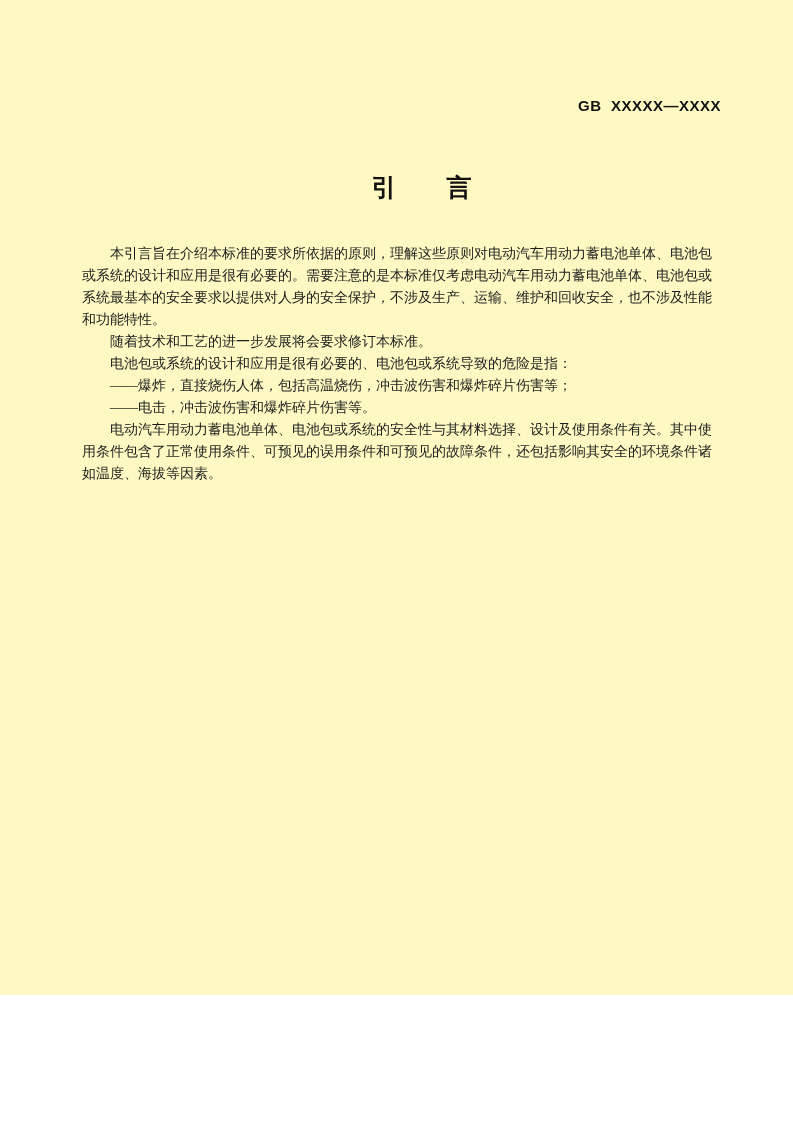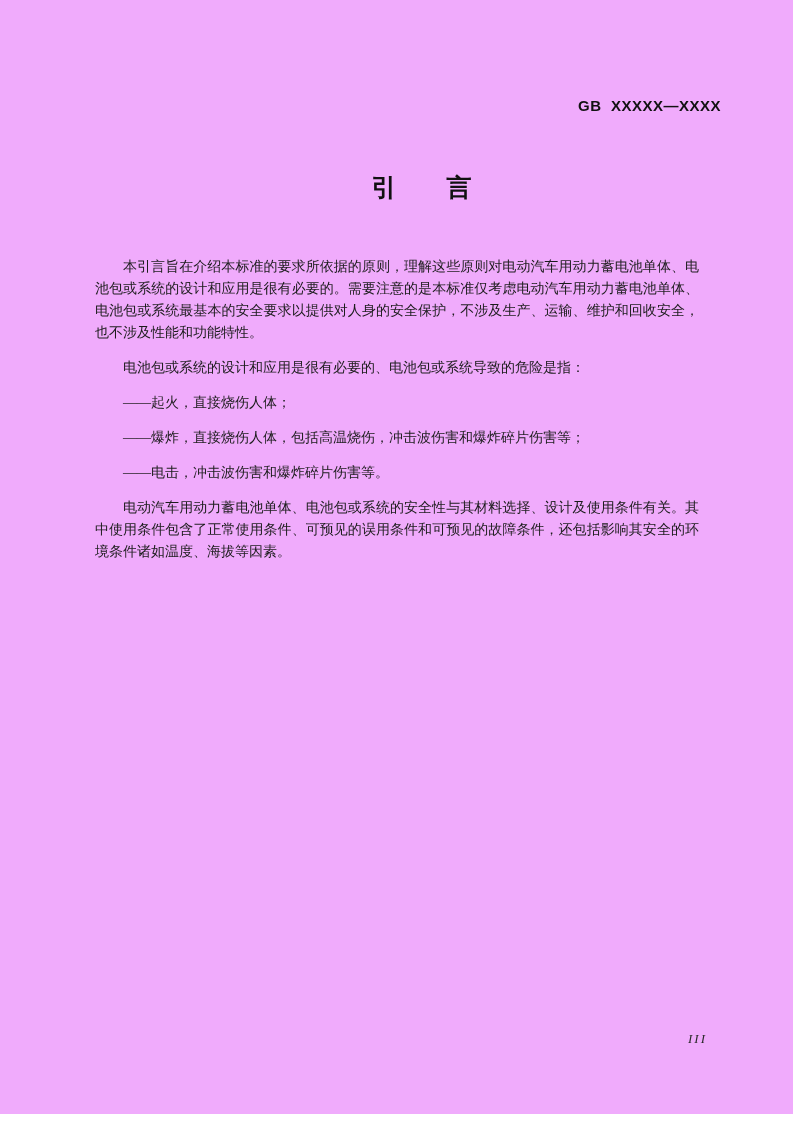--- a/index.html
+++ b/index.html
@@ -3,22 +3,22 @@
 <meta charset="utf-8">
 <style>
   html, body {
     margin: 0;
     padding: 0;
     background: #ffffff;
   }
   .page {
     position: relative;
     width: 793px;
-    height: 1114px;
-    background: #f0abfc;
+    height: 995px;
+    background: #fef9c3;
     overflow: hidden;
     font-family: "Liberation Serif", "DejaVu Serif", serif;
     color: #1c1c1c;
   }
   .std-code {
     position: absolute;
     top: 97px;
     right: 72px;
     font-family: "Liberation Sans", "DejaVu Sans", sans-serif;
     font-weight: bold;
@@ -44,21 +44,21 @@
     position: absolute;
     top: 243px;
     left: 82px;
     width: 630px;
     font-size: 14px;
     line-height: 22px;
     text-align: justify;
     text-justify: inter-ideograph;
   }
   .content p {
-    margin: 13px;
+    margin: 0;
     padding: 0;
     text-indent: 2em;
   }
   .page-number {
     position: absolute;
     top: 1031px;
     right: 86px;
     font-family: "Liberation Serif", "DejaVu Serif", serif;
     font-size: 13px;
     letter-spacing: 2px;
@@ -70,23 +70,23 @@
 <body>
 
 <div class="page">
 
   <div class="std-code">GB  XXXXX—XXXX</div>
 
   <div class="doc-title">引　　言</div>
 
   <div class="content">
     <p>本引言旨在介绍本标准的要求所依据的原则，理解这些原则对电动汽车用动力蓄电池单体、电池包或系统的设计和应用是很有必要的。需要注意的是本标准仅考虑电动汽车用动力蓄电池单体、电池包或系统最基本的安全要求以提供对人身的安全保护，不涉及生产、运输、维护和回收安全，也不涉及性能和功能特性。</p>
+    <p>随着技术和工艺的进一步发展将会要求修订本标准。</p>
     <p>电池包或系统的设计和应用是很有必要的、电池包或系统导致的危险是指：</p>
 
-    <p>——起火，直接烧伤人体；</p>
     <p>——爆炸，直接烧伤人体，包括高温烧伤，冲击波伤害和爆炸碎片伤害等；</p>
     <p>——电击，冲击波伤害和爆炸碎片伤害等。</p>
 
     <p>电动汽车用动力蓄电池单体、电池包或系统的安全性与其材料选择、设计及使用条件有关。其中使用条件包含了正常使用条件、可预见的误用条件和可预见的故障条件，还包括影响其安全的环境条件诸如温度、海拔等因素。</p>
   </div>
 
   <div class="page-number">III</div>
 
 </div>
 

